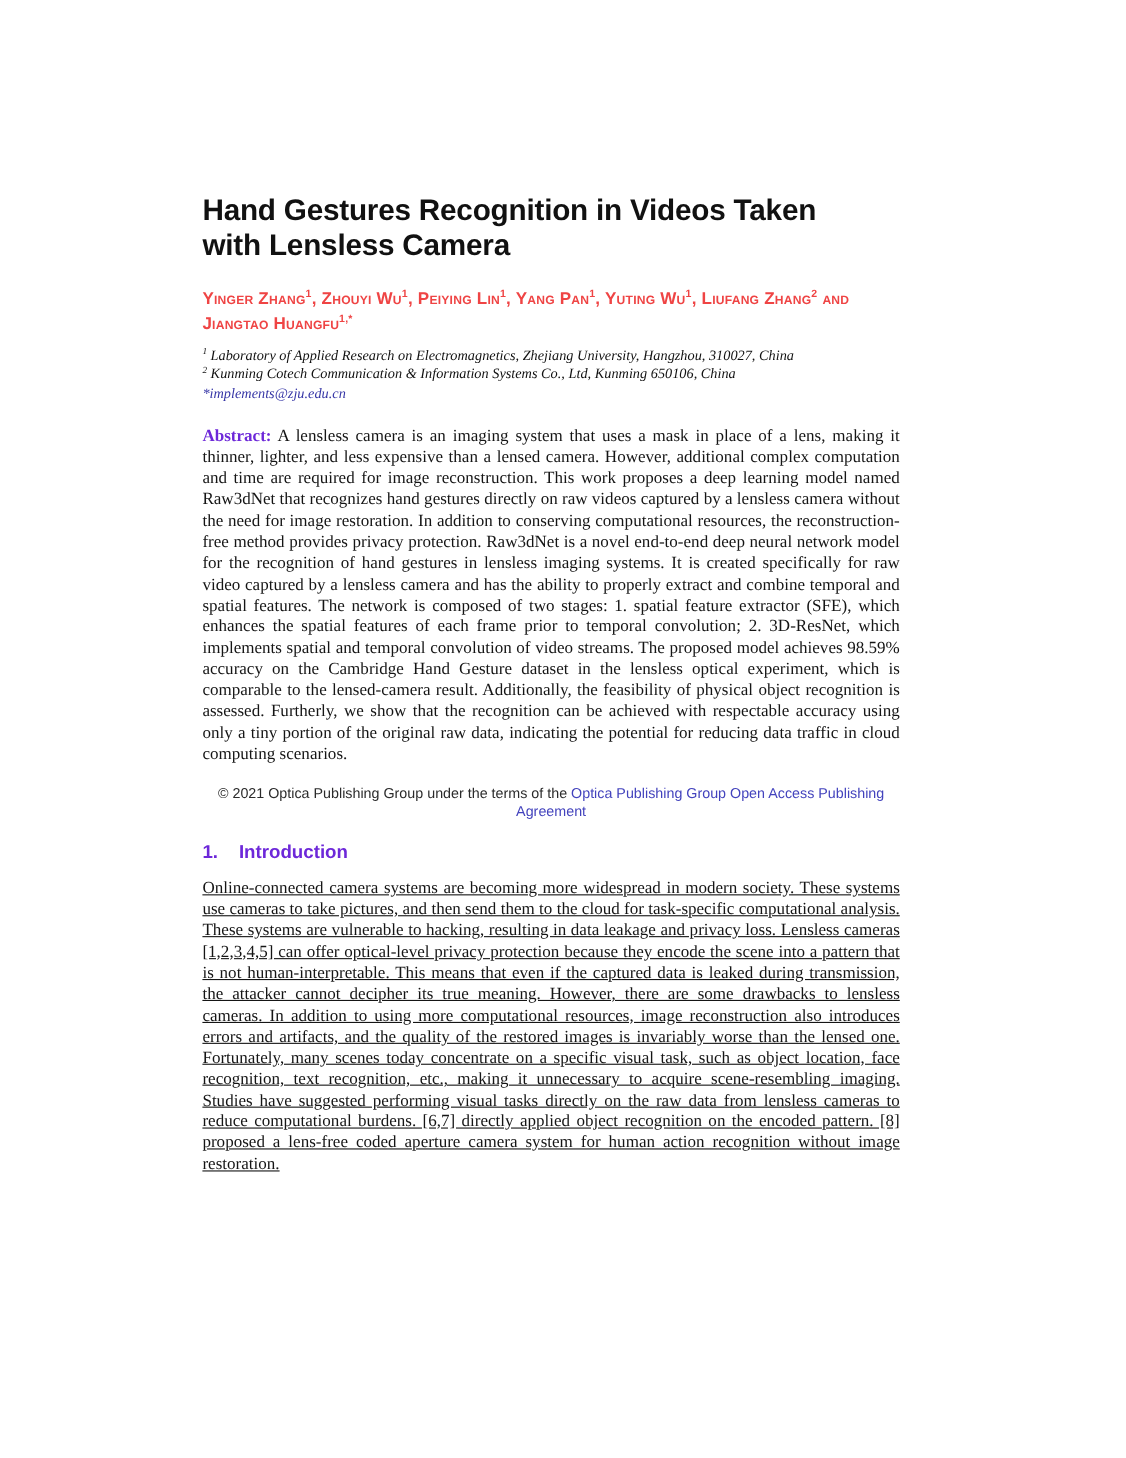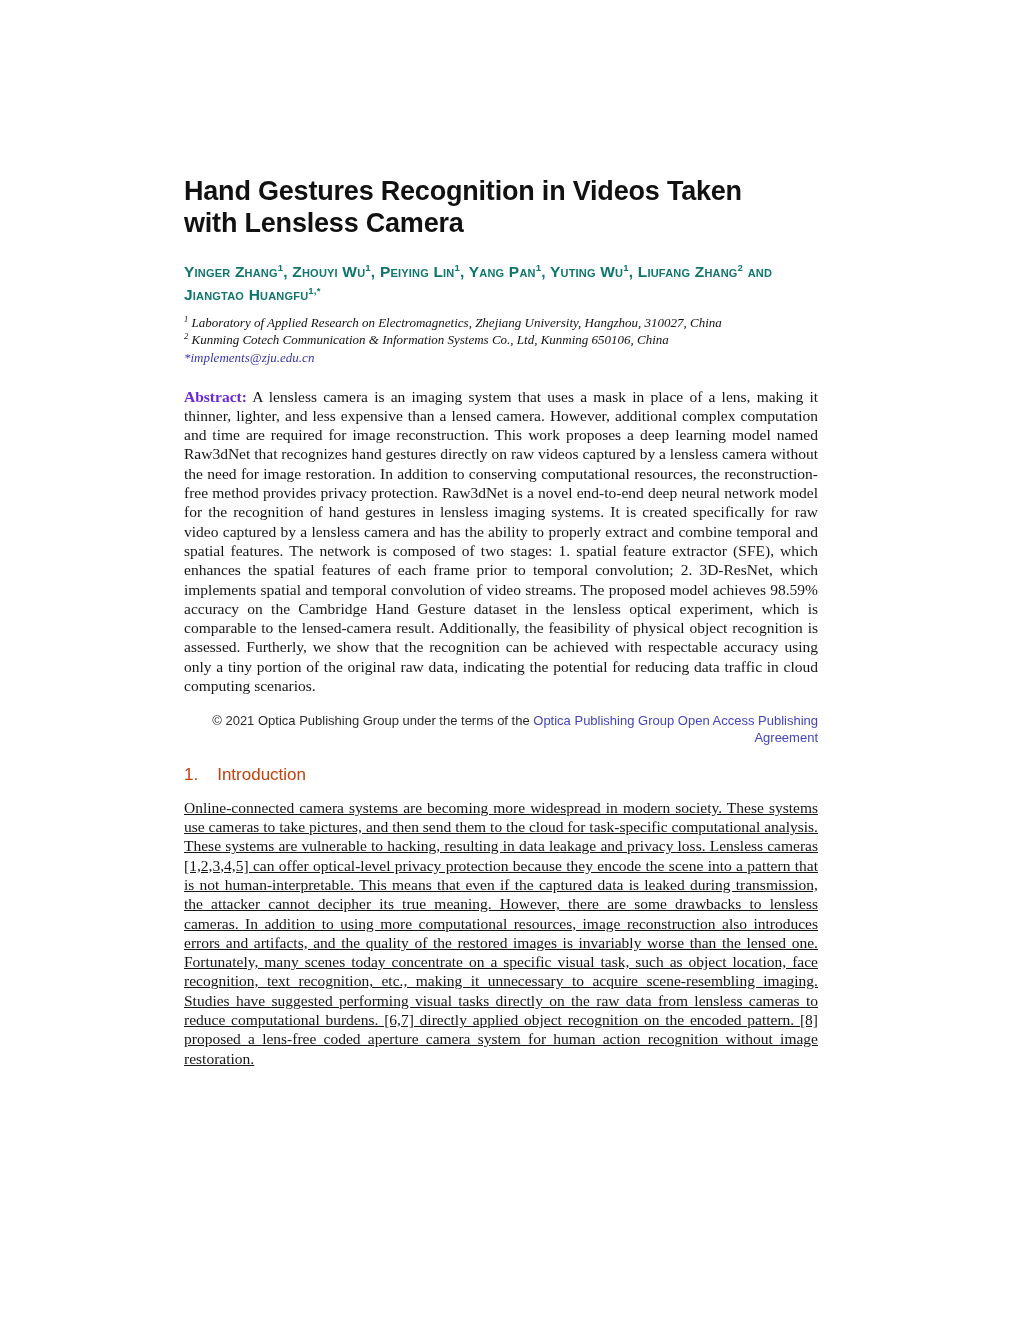--- a/index.html
+++ b/index.html
@@ -29,21 +29,21 @@
     letter-spacing: -0.2px;
   }
   .authors {
     margin: 21px 0 0 0;
     font-family: "Liberation Sans", sans-serif;
     font-weight: bold;
     font-size: 15.5px;
     line-height: 1.48;
     font-variant: small-caps;
     letter-spacing: 0.2px;
-    color: #0f766e;
+    color: #ef4444;
   }
   .authors sup {
     font-variant: normal;
     font-size: 0.62em;
     vertical-align: super;
     line-height: 0;
   }
   .affils {
     margin-top: 7px;
     font-style: italic;
@@ -72,34 +72,34 @@
     color: #151515;
   }
   .abstract { margin-top: 21px; }
   .abstract b { color: #6d28d9; }
   .copyright {
     margin: 17px 0 0 0;
     font-family: "Liberation Sans", sans-serif;
     font-size: 13px;
     line-height: 17px;
     color: #2b2b2b;
-    text-align: right;
+    text-align: center;
   }
   .copyright a {
     color: #4343bd;
     text-decoration: none;
     cursor: pointer;
   }
   .sec {
     margin: 19px 0 0 0;
     font-family: "Liberation Sans", sans-serif;
-    font-weight: normal;
+    font-weight: bold;
     font-size: 17px;
     line-height: 1.2;
-    color: #c2410c;
+    color: #6d28d9;
   }
   .sec-num { margin-right: 19px; }
   .intro { margin-top: 12px; text-decoration: underline; }
 </style>
 </head>
 <body>
 
 <div class="doc">
 
   <h1 class="title">Hand Gestures Recognition in Videos Taken with Lensless Camera</h1>

